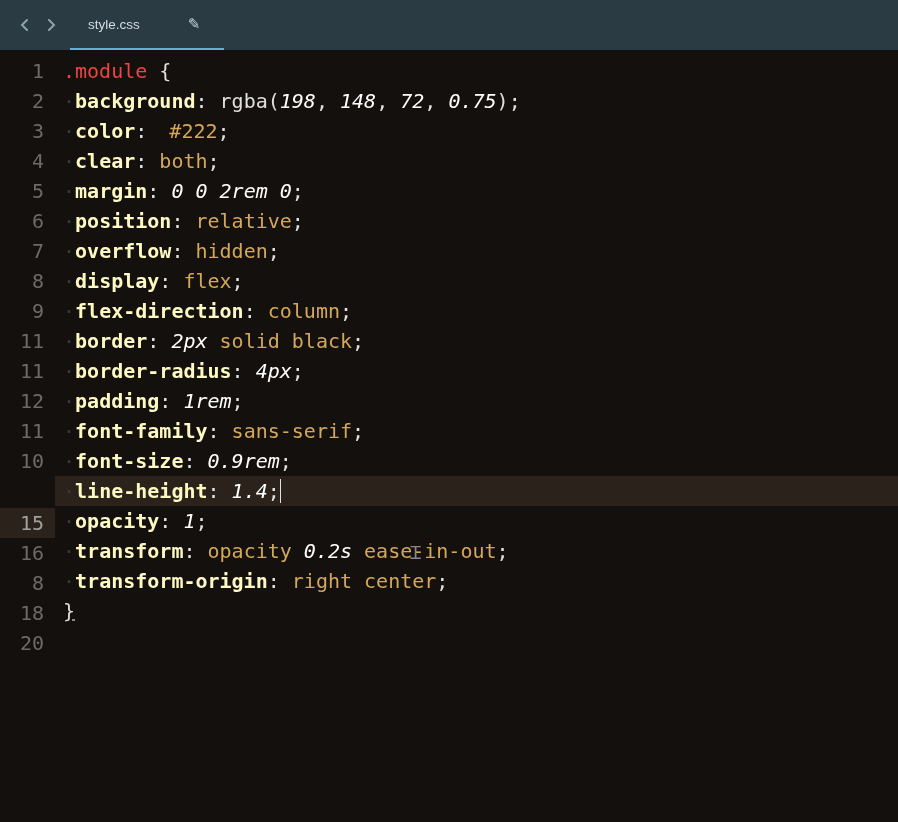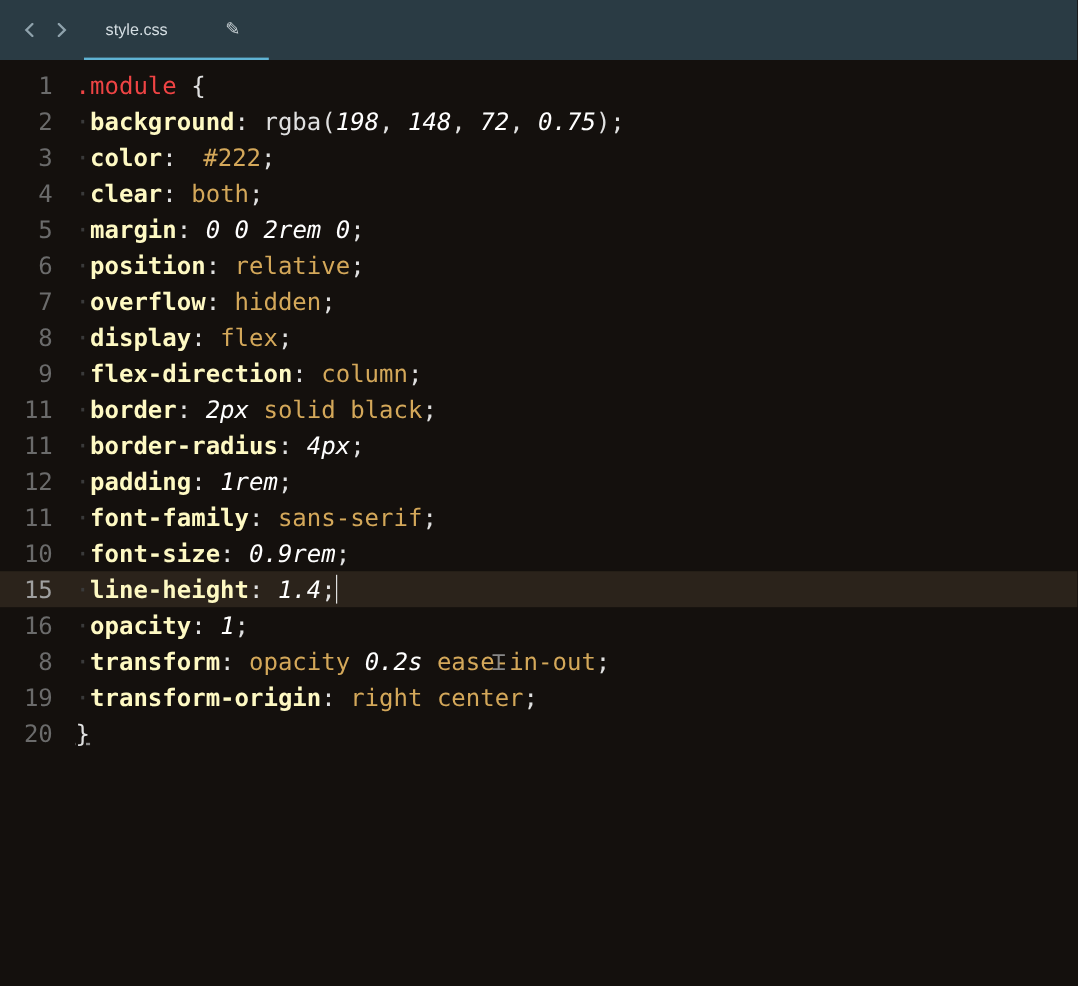--- a/index.html
+++ b/index.html
@@ -67,20 +67,21 @@
     user-select: none;
     flex-shrink: 0;
   }
   .gutter .ln {
     padding-right: 11px;
     height: 30px;
   }
   .gutter .ln.current {
     background: #2b231b;
     color: #a0a0a0;
+    margin-top: 32px;
   }
   .code {
     flex: 1;
     padding-top: 6px;
     font-size: 20px;
     line-height: 30px;
     white-space: pre;
     color: #e0e0e0;
   }
   .code .line {
@@ -156,17 +157,17 @@
       <div class="ln">8</div>
       <div class="ln">9</div>
       <div class="ln">11</div>
       <div class="ln">11</div>
       <div class="ln">12</div>
       <div class="ln">11</div>
       <div class="ln">10</div>
       <div class="ln current">15</div>
       <div class="ln">16</div>
       <div class="ln">8</div>
-      <div class="ln">19</div>
+      <div class="ln">18</div>
       <div class="ln">20</div>
     </div>
   <div class="code"><div class="line"><span class="sel">.module</span><span class="brace"> {</span></div><div class="line"><span class="ws">·</span><span class="prop">background</span><span class="colon">: </span><span class="func">rgba(</span><span class="num">198</span><span class="comma">, </span><span class="num">148</span><span class="comma">, </span><span class="num">72</span><span class="comma">, </span><span class="num">0.75</span><span class="func">)</span><span class="semi">;</span></div><div class="line"><span class="ws">·</span><span class="prop">color</span><span class="colon">: </span><span class="hex">#222</span><span class="semi">;</span></div><div class="line"><span class="ws">·</span><span class="prop">clear</span><span class="colon">: </span><span class="kw">both</span><span class="semi">;</span></div><div class="line"><span class="ws">·</span><span class="prop">margin</span><span class="colon">: </span><span class="num">0</span><span class="ws"> </span><span class="num">0</span><span class="ws"> </span><span class="num">2rem</span><span class="ws"> </span><span class="num">0</span><span class="semi">;</span></div><div class="line"><span class="ws">·</span><span class="prop">position</span><span class="colon">: </span><span class="kw">relative</span><span class="semi">;</span></div><div class="line"><span class="ws">·</span><span class="prop">overflow</span><span class="colon">: </span><span class="kw">hidden</span><span class="semi">;</span></div><div class="line"><span class="ws">·</span><span class="prop">display</span><span class="colon">: </span><span class="kw">flex</span><span class="semi">;</span></div><div class="line"><span class="ws">·</span><span class="prop">flex-direction</span><span class="colon">: </span><span class="kw">column</span><span class="semi">;</span></div><div class="line"><span class="ws">·</span><span class="prop">border</span><span class="colon">: </span><span class="num">2px</span><span class="ws"> </span><span class="kw">solid</span><span class="ws"> </span><span class="kw">black</span><span class="semi">;</span></div><div class="line"><span class="ws">·</span><span class="prop">border-radius</span><span class="colon">: </span><span class="num">4px</span><span class="semi">;</span></div><div class="line"><span class="ws">·</span><span class="prop">padding</span><span class="colon">: </span><span class="num">1rem</span><span class="semi">;</span></div><div class="line"><span class="ws">·</span><span class="prop">font-family</span><span class="colon">: </span><span class="kw">sans-serif</span><span class="semi">;</span></div><div class="line"><span class="ws">·</span><span class="prop">font-size</span><span class="colon">: </span><span class="num">0.9rem</span><span class="semi">;</span></div><div class="line current"><span class="ws">·</span><span class="prop">line-height</span><span class="colon">: </span><span class="num">1.4</span><span class="semi">;</span><span class="caret"></span></div><div class="line"><span class="ws">·</span><span class="prop">opacity</span><span class="colon">: </span><span class="num">1</span><span class="semi">;</span></div><div class="line"><span class="ws">·</span><span class="prop">transform</span><span class="colon">: </span><span class="kw">opacity</span><span class="ws"> </span><span class="num">0.2s</span><span class="ws"> </span><span class="kw">ease-in-out</span><span class="semi">;</span><span class="textcur" style="left: 355px; top: 2px;">Ꮖ</span></div><div class="line"><span class="ws">·</span><span class="prop">transform-origin</span><span class="colon">: </span><span class="kw">right</span><span class="ws"> </span><span class="kw">center</span><span class="semi">;</span></div><div class="line"><span class="brace underline-last">}</span></div></div>
 </div>
 
 </body></html>

